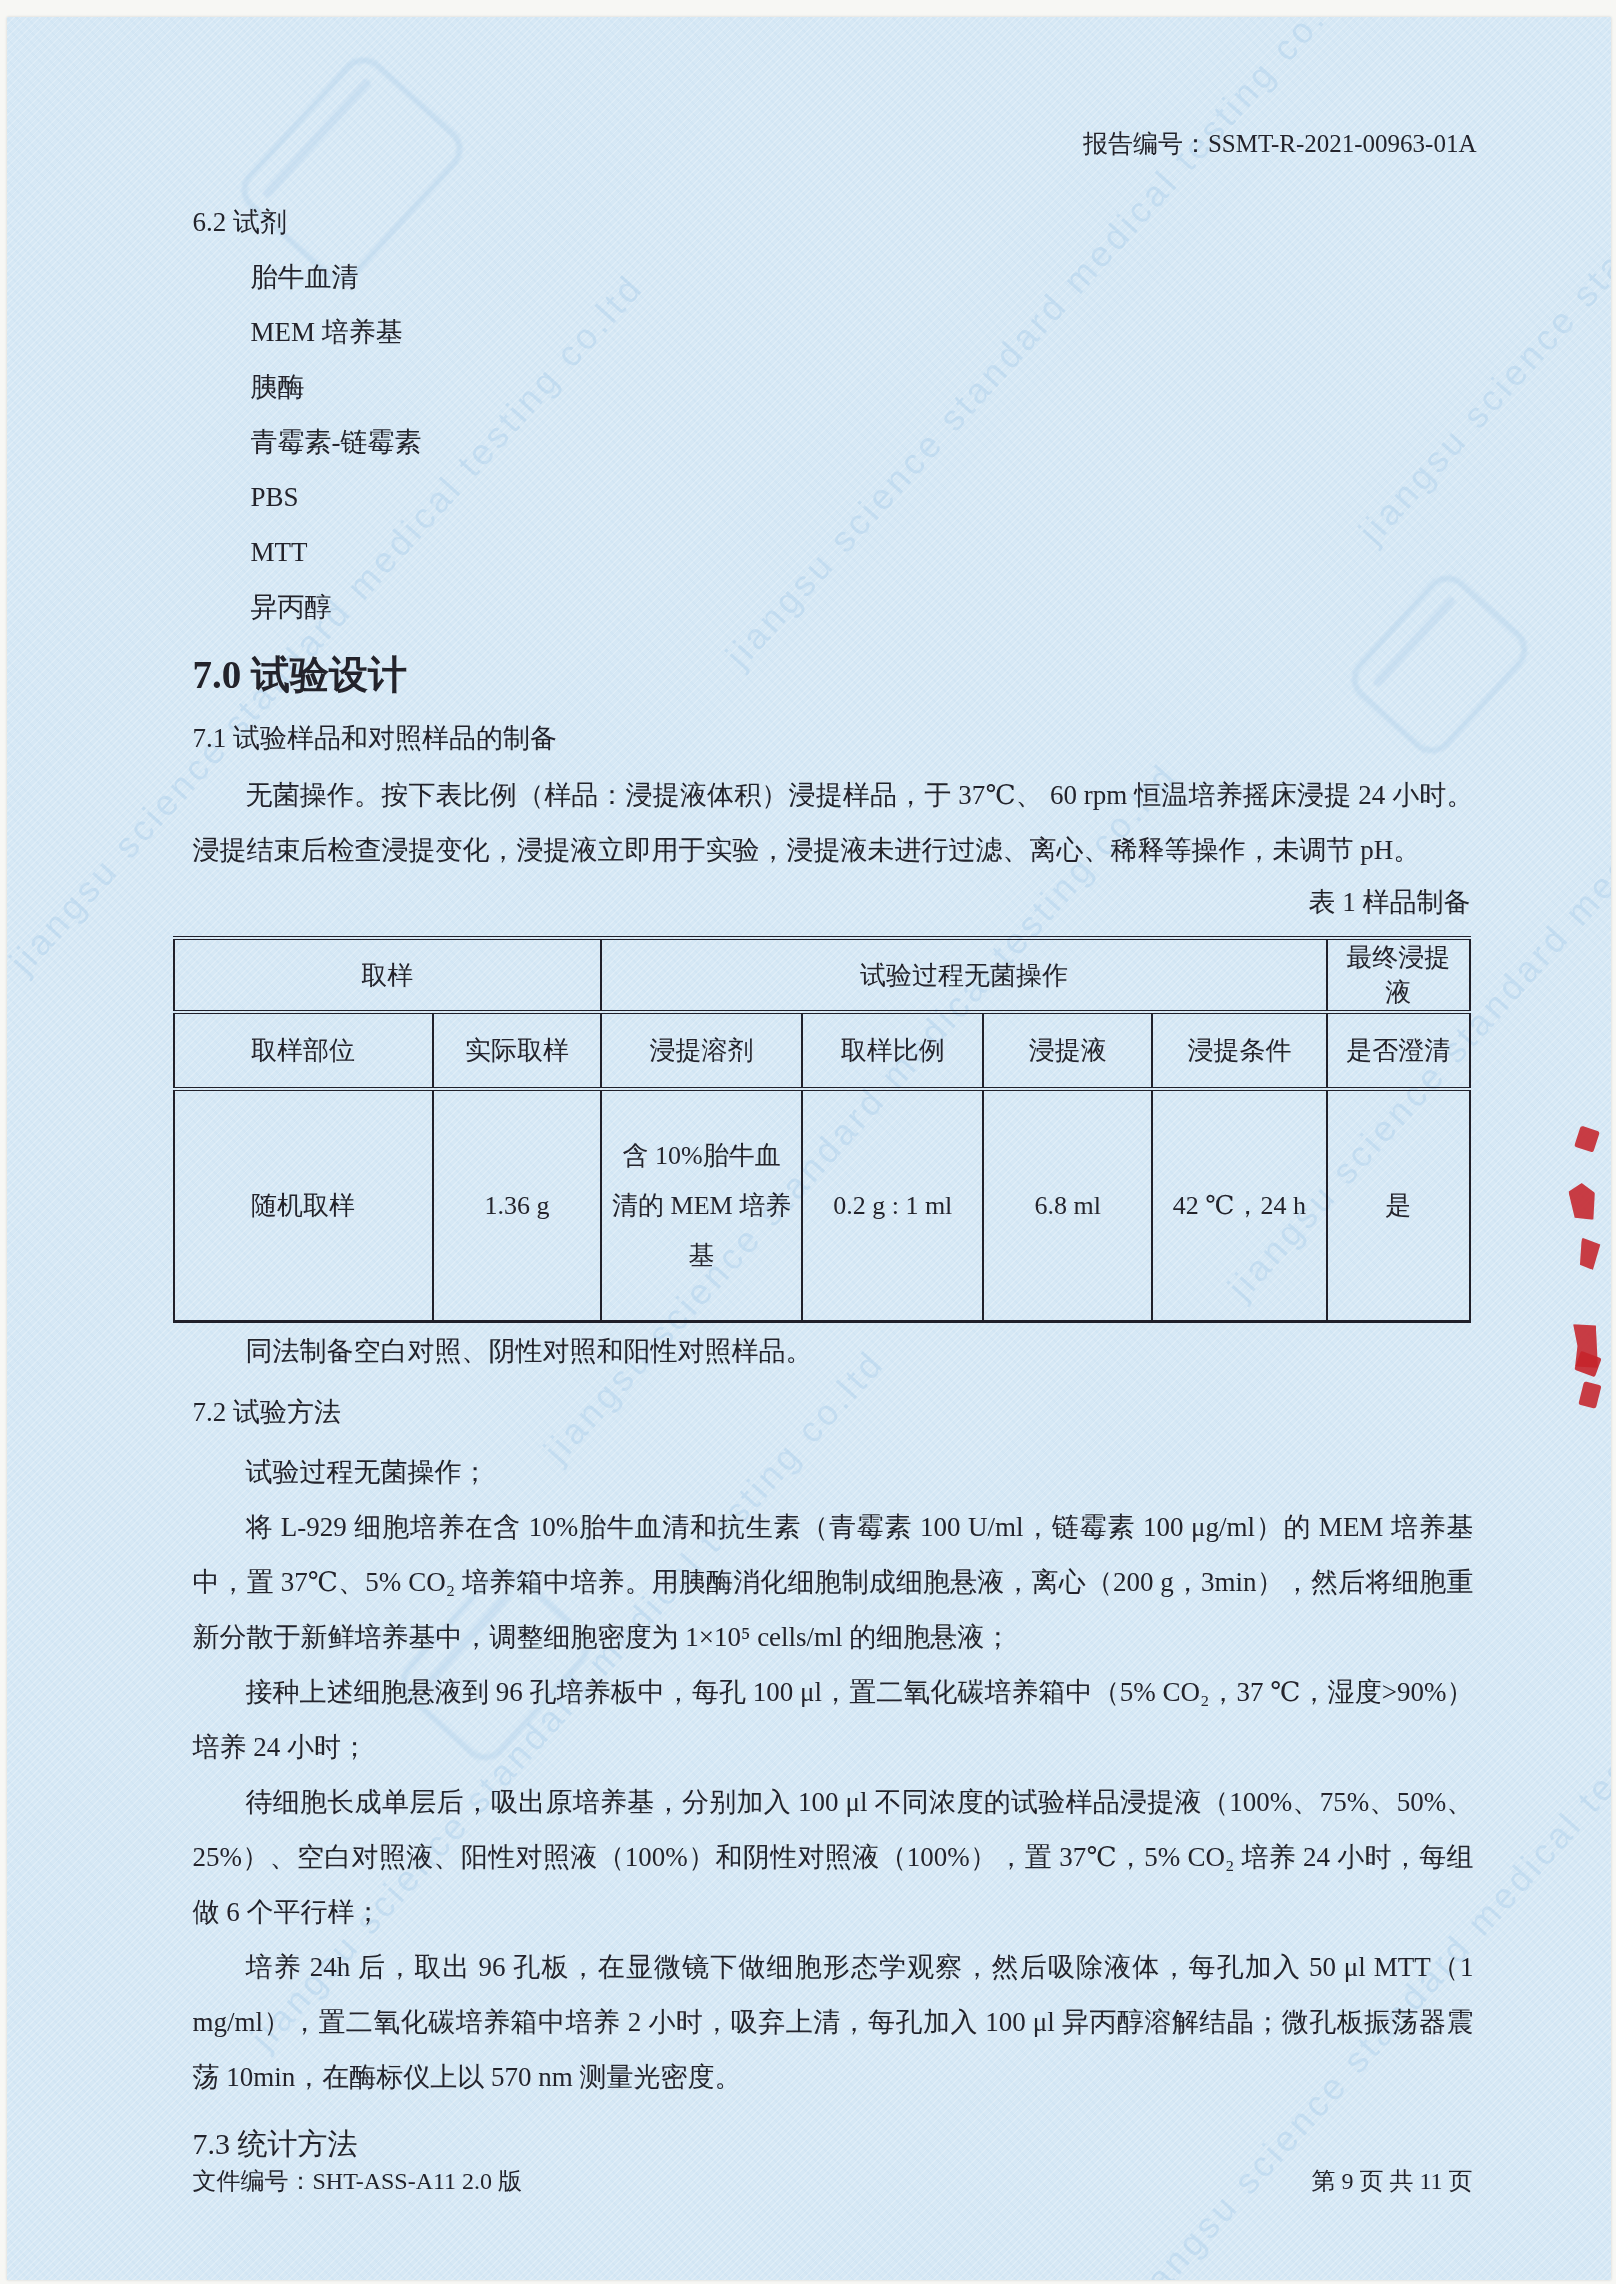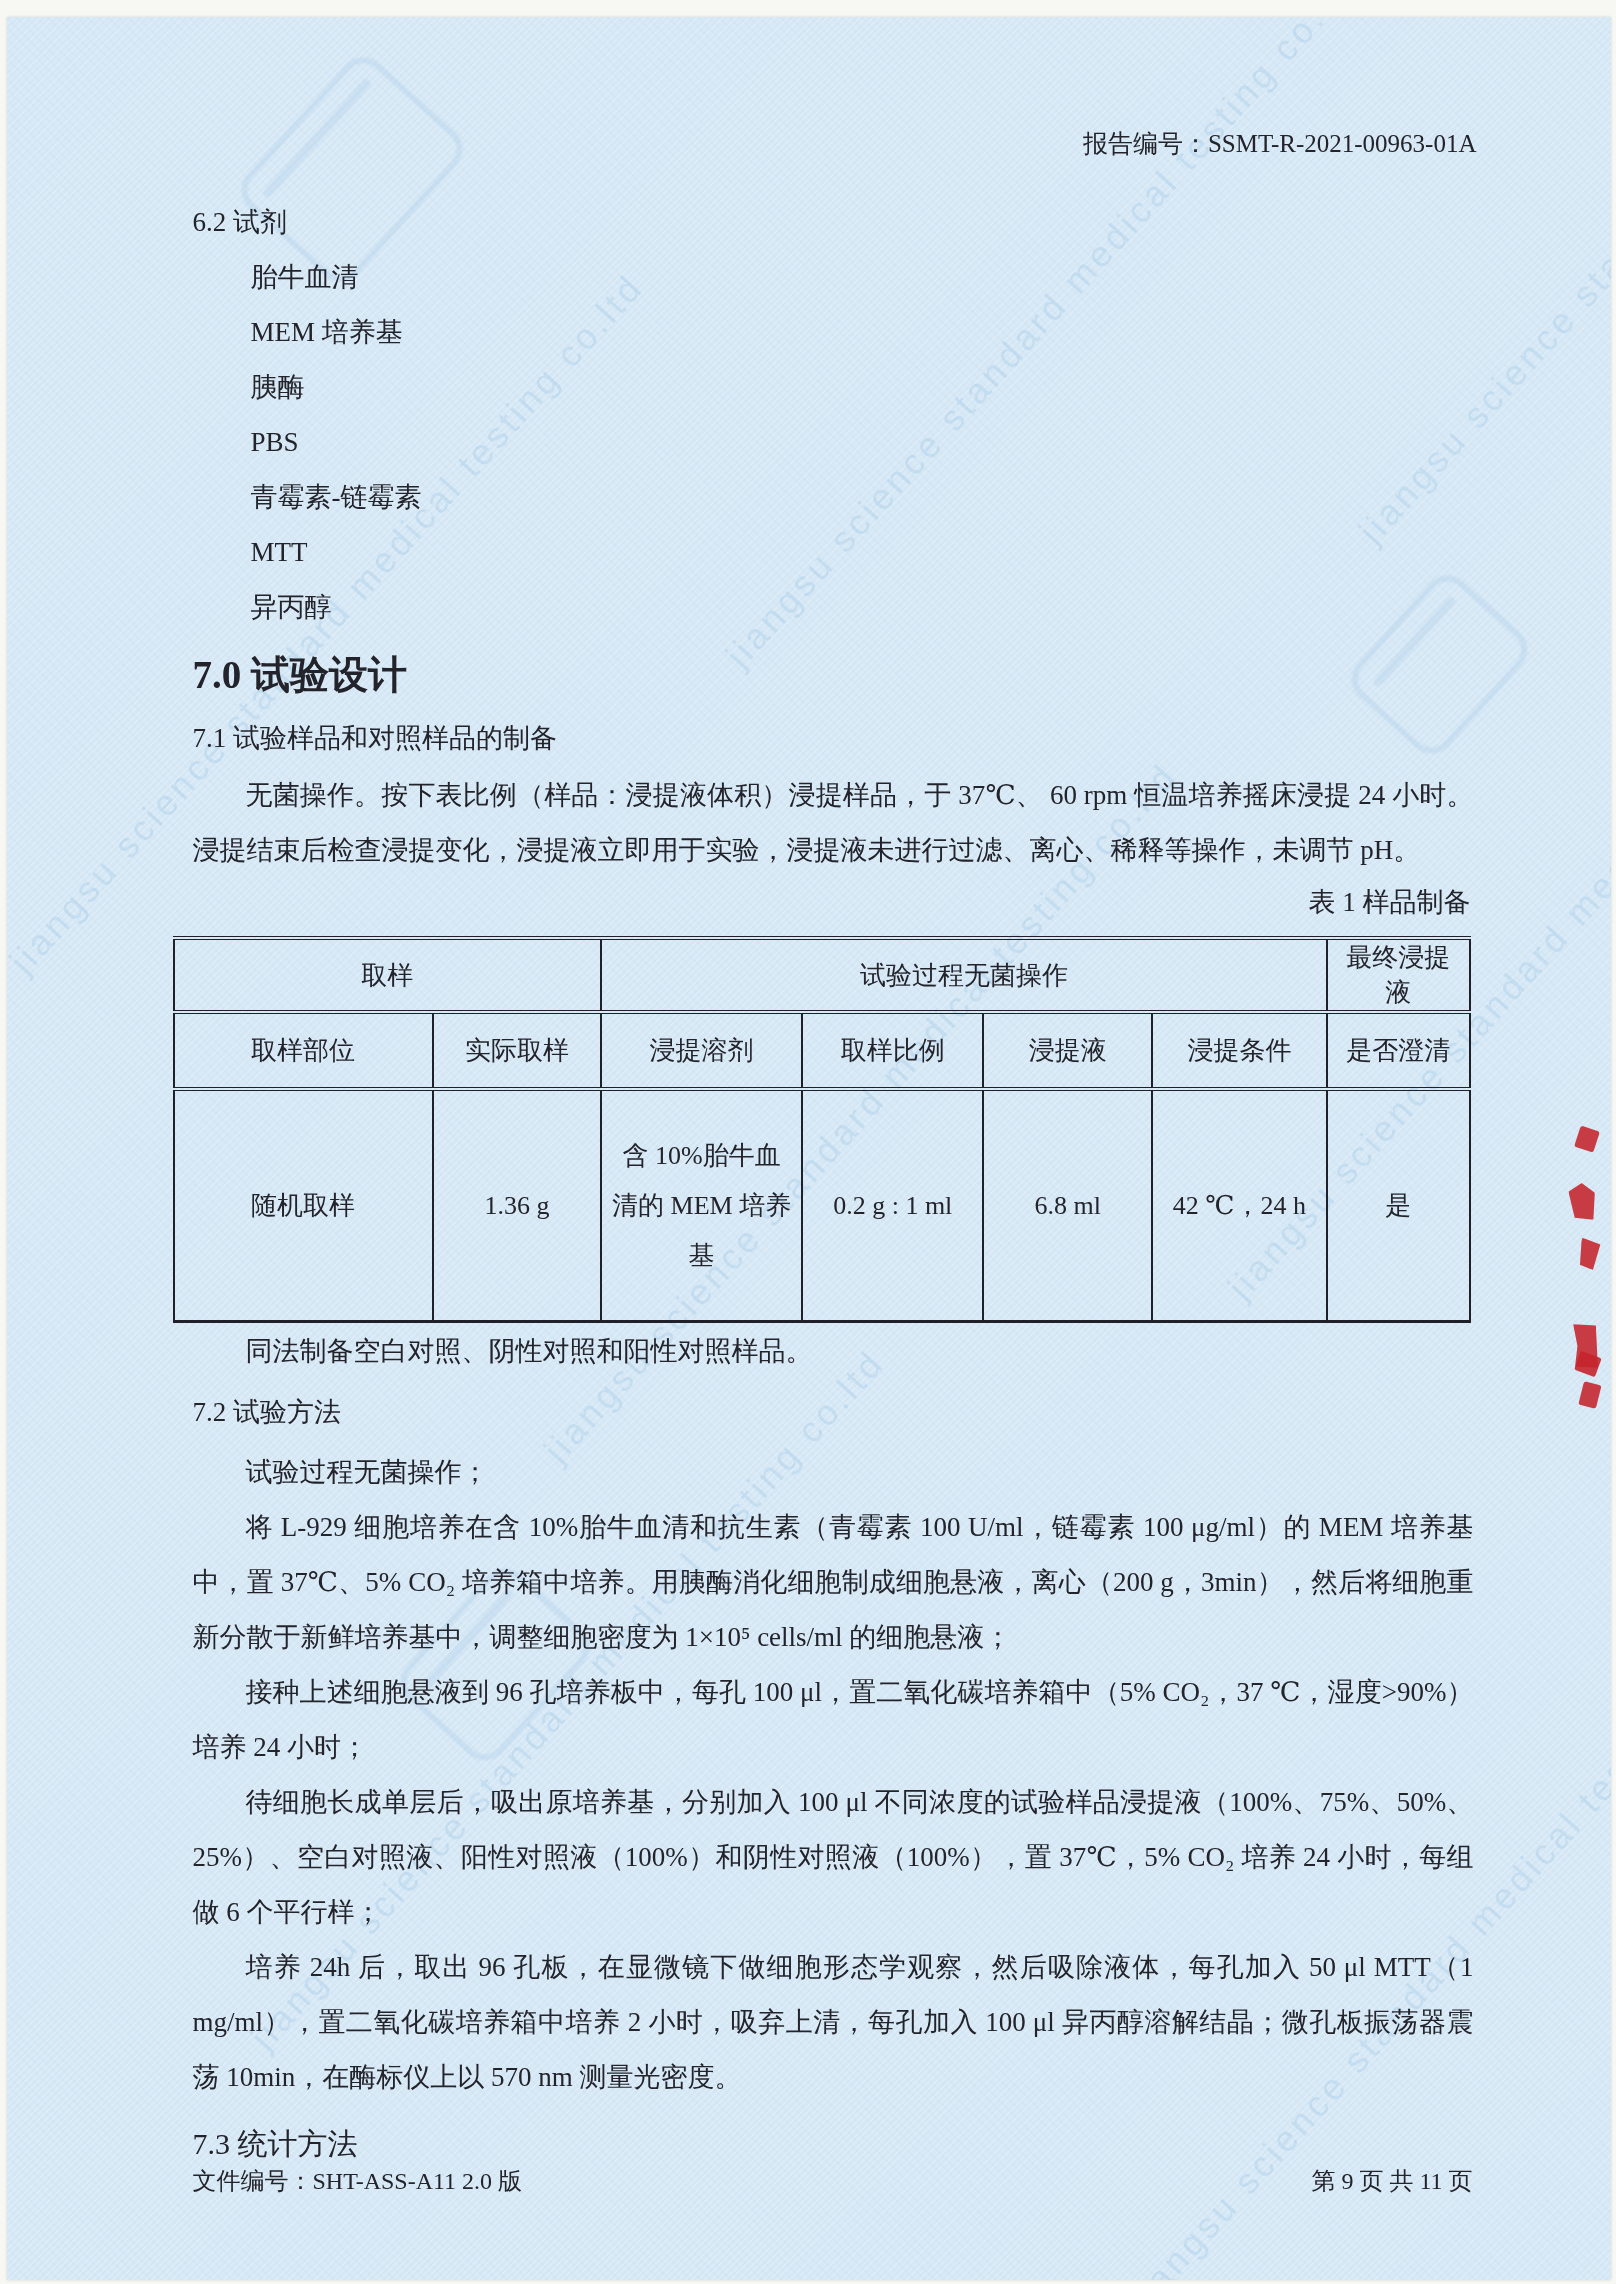--- a/index.html
+++ b/index.html
@@ -142,22 +142,22 @@
   </div>
 
   <div class="content ink">
     <div class="report-no">报告编号：SSMT-R-2021-00963-01A</div>
 
     <div class="s62-title">6.2 试剂</div>
     <ul class="reagent-list">
       <li>胎牛血清</li>
       <li>MEM 培养基</li>
       <li>胰酶</li>
+      <li>青霉素-链霉素</li>
       <li>PBS</li>
-      <li>青霉素-链霉素</li>
       <li>MTT</li>
       <li>异丙醇</li>
     </ul>
 
     <div class="h70">7.0  试验设计</div>
 
     <div class="h71">7.1 试验样品和对照样品的制备</div>
     <p class="para">无菌操作。按下表比例（样品：浸提液体积）浸提样品，于 37℃、 60 rpm 恒温培养摇床浸提 24 小时。浸提结束后检查浸提变化，浸提液立即用于实验，浸提液未进行过滤、离心、稀释等操作，未调节 pH。</p>
 
     <div class="tbl-caption">表 1 样品制备</div>

